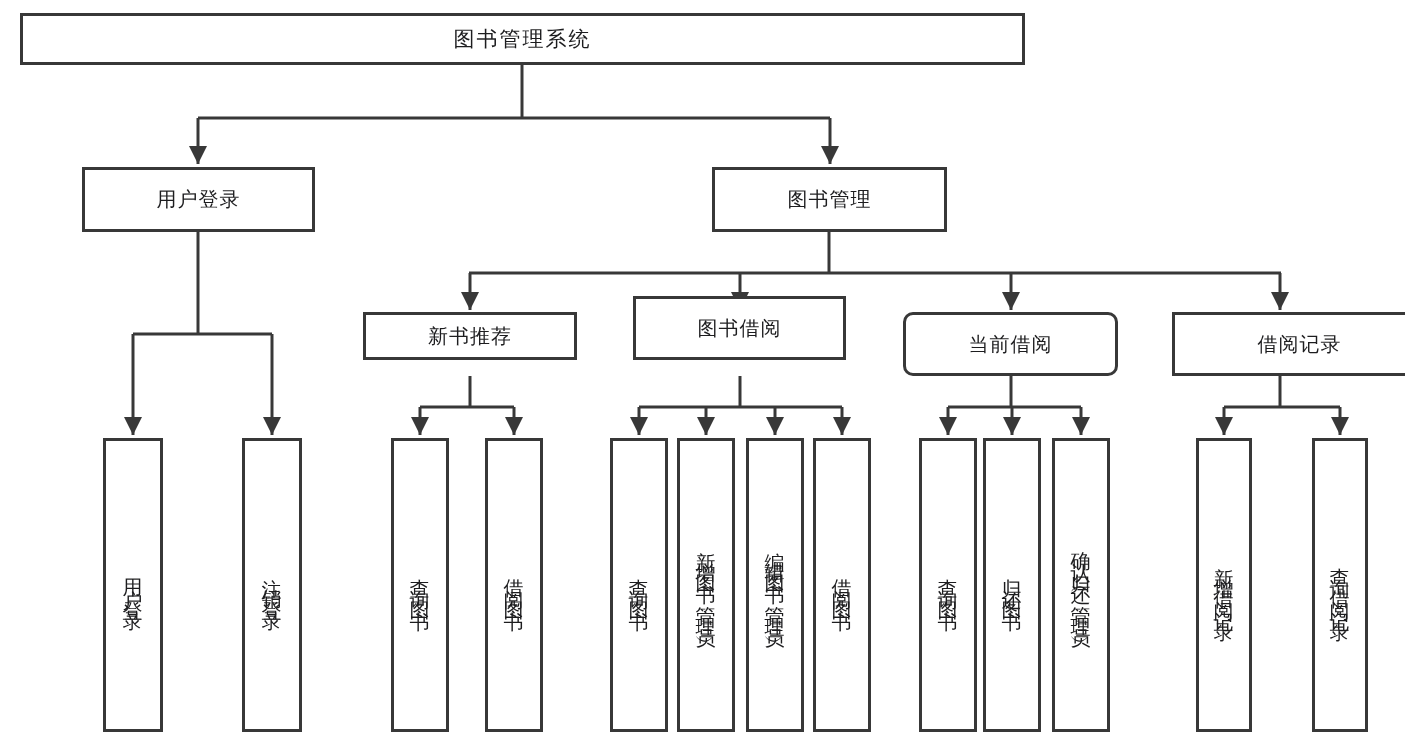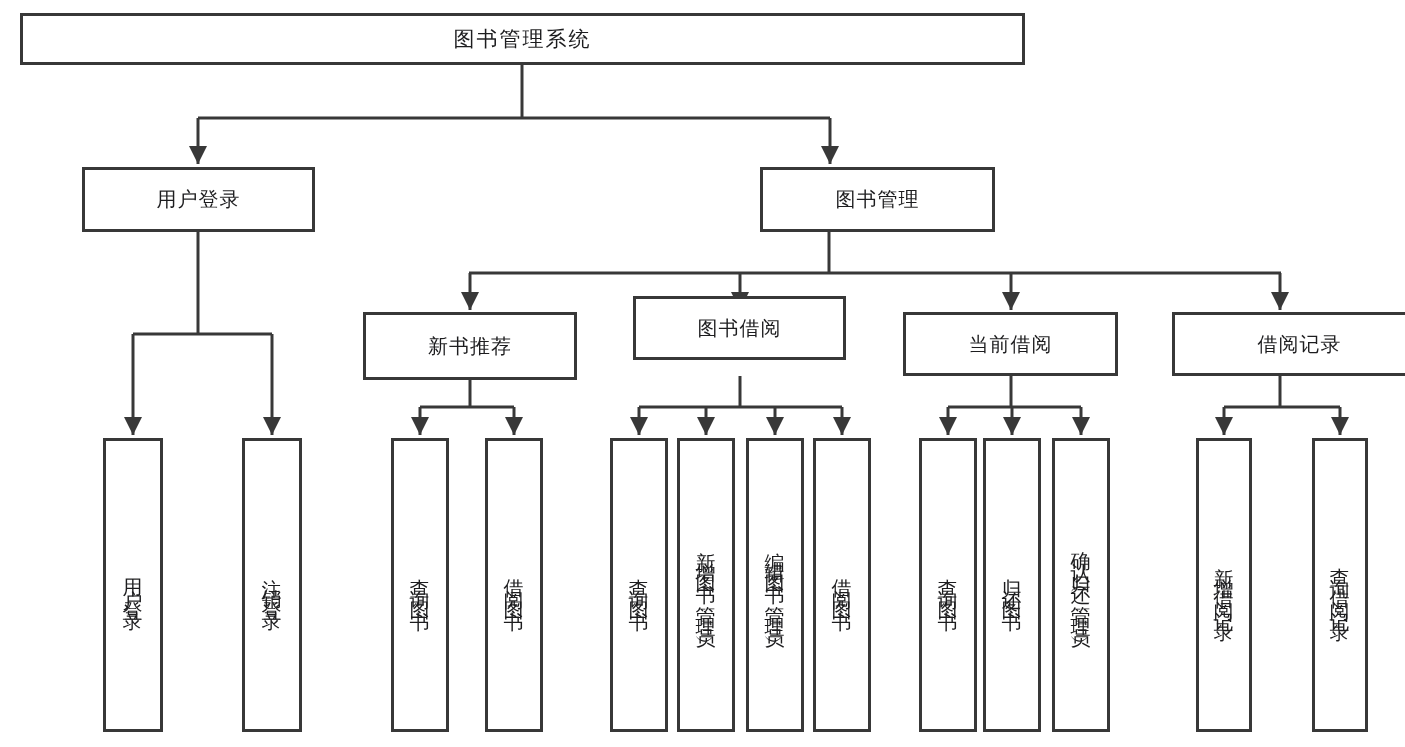--- a/index.html
+++ b/index.html
@@ -118,31 +118,31 @@
     <line x1="1340" y1="407" x2="1340" y2="435" marker-end="url(#arrow)"></line>
   </svg>
 
   <div class="node root" style="left:20px; top:13px; width:1005px; height:52px;">
     <span>图书管理系统</span>
   </div>
 
   <div class="node level" style="left:82px; top:167px; width:233px; height:65px;">
     <span>用户登录</span>
   </div>
-  <div class="node level" style="left:712px; top:167px; width:235px; height:65px;margin-left:48px;">
+  <div class="node level" style="left:712px; top:167px; width:235px; height:65px;">
     <span>图书管理</span>
   </div>
 
-  <div class="node level" style="left:363px; top:312px; width:214px; height:68px;">
+  <div class="node level" style="left:363px; top:312px; width:214px; height:48px;">
     <span>新书推荐</span>
   </div>
   <div class="node level" style="left:633px; top:296px; width:213px; height:64px;">
     <span>图书借阅</span>
   </div>
-  <div class="node level" style="left:903px; top:312px; width:215px; height:64px;">
+  <div class="node level" style="left:903px; top:312px; width:215px; height:64px;border-radius:10px;">
     <span>当前借阅</span>
   </div>
   <div class="node level" style="left:1172px; top:312px; width:255px; height:64px;">
     <span>借阅记录</span>
   </div>
 
   <div class="node leaf" style="left:103px; top:438px; width:60px; height:294px;">
     <span class="vtext">用户登录</span>
   </div>
   <div class="node leaf" style="left:242px; top:438px; width:60px; height:294px;">

